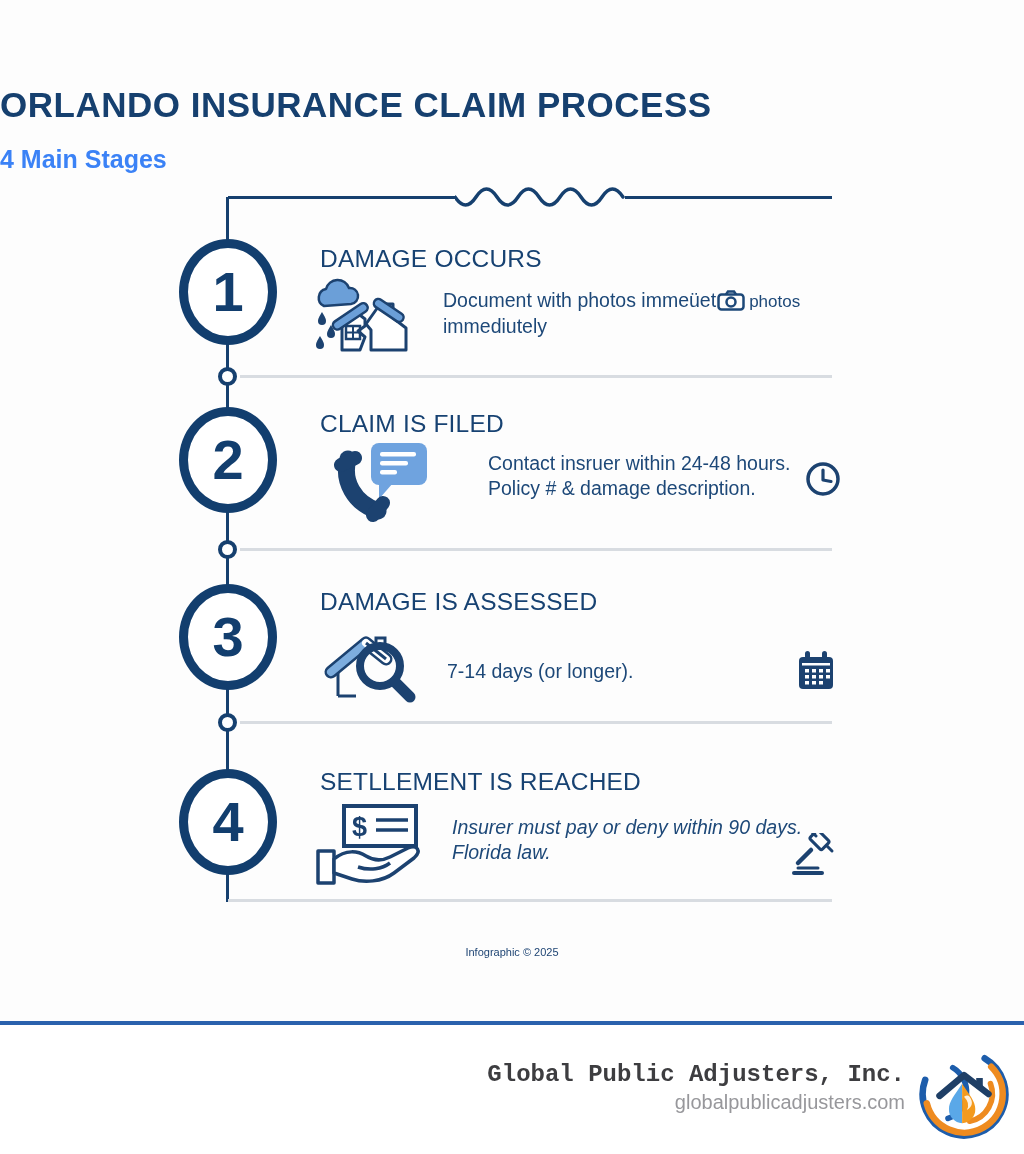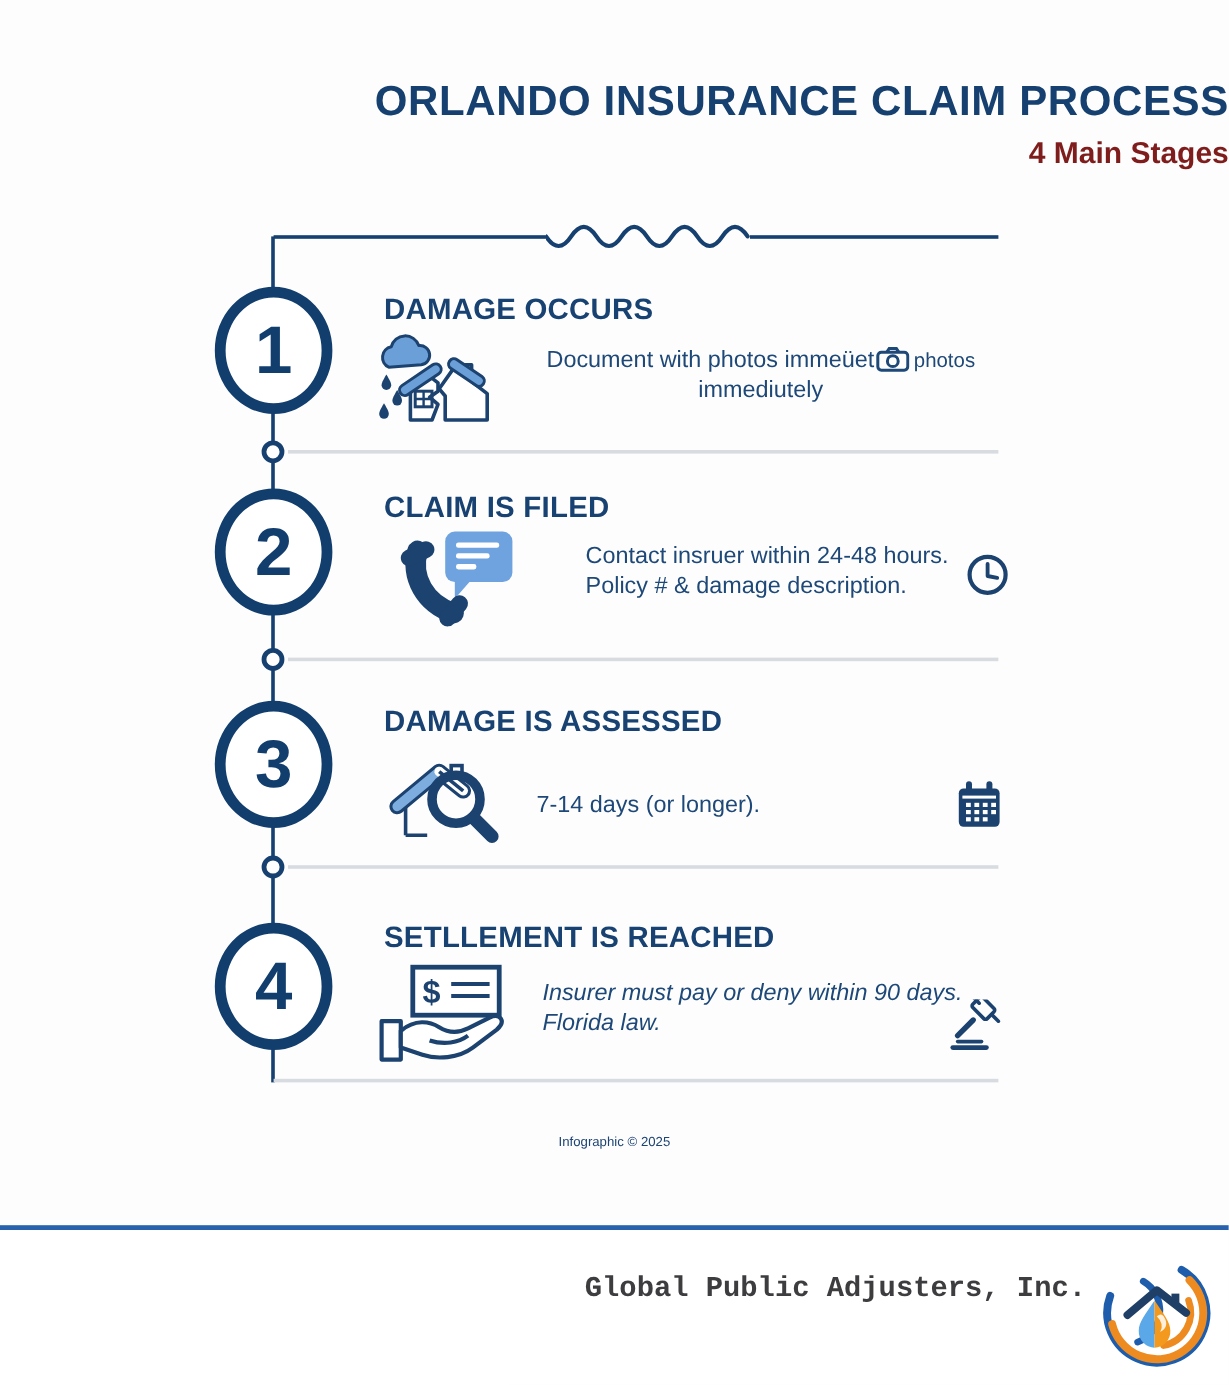--- a/index.html
+++ b/index.html
@@ -1,45 +1,45 @@
 <!DOCTYPE html>
 <html><head>
 <meta charset="utf-8">
 <style>
   html,body{margin:0;padding:0;}
   body{font-family:"Liberation Sans",sans-serif;background:#ffffff;}
   .canvas{position:relative;width:1024px;height:1154px;background:#fdfdfd;overflow:hidden;}
 
   
-  .hdr{position:absolute;top:65px;left:0;width:100%;text-align:right;color:#16406f;}
+  .hdr{position:absolute;top:85px;left:0;width:100%;text-align:left;color:#16406f;}
   .hdr h1{margin:0;font-size:35px;font-weight:800;letter-spacing:.5px;color:#16406f;}
-  .hdr h2{margin:9px 0 0;font-size:25px;font-weight:600;color:#7f1d1d;}
+  .hdr h2{margin:20px 0 0;font-size:25px;font-weight:600;color:#3b82f6;}
 
   
   .vline{position:absolute;left:226px;top:197px;width:3px;height:705px;background:#16406f;}
   .hline-a{position:absolute;left:228px;top:196px;width:228px;height:3px;background:#16406f;}
   .hline-b{position:absolute;left:625px;top:196px;width:207px;height:3px;background:#16406f;}
   .wave{position:absolute;left:455px;top:185px;}
   .sep{position:absolute;left:240px;width:592px;height:3px;background:#d8dce1;}
   .sep.s1{top:375px}.sep.s2{top:548px}.sep.s3{top:721px}
   .sep.bottom{top:899px;left:228px;width:604px;}
   .dot{position:absolute;box-sizing:border-box;width:19px;height:19px;border:4px solid #16406f;border-radius:50%;background:#fff;left:218px;}
   .dot.d1{top:367px}.dot.d2{top:540px}.dot.d3{top:713px}
 
   
   .numcircle{position:absolute;box-sizing:border-box;left:179px;width:98px;height:106px;
     border:9px solid #123e6e;border-radius:50%;background:#fff;display:flex;align-items:center;justify-content:center;}
   .numcircle span{font-size:56px;font-weight:800;color:#123e6e;line-height:1;}
   .nc1{top:239px}.nc2{top:407px}.nc3{top:584px}.nc4{top:769px}
 
   
-  .stitle{position:absolute;left:320px;font-size:24.5px;font-weight:700;color:#174272;letter-spacing:.2px;}
+  .stitle{position:absolute;left:320px;font-size:24.5px;font-weight:400;color:#174272;letter-spacing:.2px;}
   .st1{top:245px}.st2{top:410px}.st3{top:588px}.st4{top:768px}
   .sdesc{position:absolute;font-size:19.5px;font-weight:500;color:#1d4878;line-height:25px;}
-  .sd1{left:424px;top:288px;width:420px;text-align:center;}
+  .sd1{left:443px;top:288px;width:420px;}
   .sd2{left:460px;top:451px;width:360px;margin-left:28px;}
   .sd3{left:447px;top:634px;width:380px;}
   .sd4{left:452px;top:815px;width:420px;font-style:italic;}
   .sd1 .small{font-size:17px;}
   .inline-cam{display:inline-block;vertical-align:-4px;margin:0 4px 0 1px;}
 
   
   .sicon{position:absolute;}
   .ic1{left:310px;top:278px}.ic2{left:333px;top:441px}.ic3{left:318px;top:616px}.ic4{left:314px;top:801px}
   .side-icon{position:absolute;}
@@ -200,20 +200,21 @@
       <path d="M6,40 L34,40" stroke-width="4"></path>
       <path d="M10,35 L30,35" stroke-width="3"></path>
     </g>
   </svg>
 
   <div class="note">Infographic © 2025</div>
   <div class="bar"></div>
   <div class="brandzone"></div>
   <div class="brand-text">
     <div class="co">Global Public Adjusters, Inc.</div>
+    <div class="web">globalpublicadjusters.com</div>
   </div>
   <svg class="brand-logo" width="94" height="100" viewBox="0 0 100 106">
     <path d="M72,15 A44,44 0 1 1 8.7,38" fill="none" stroke="#1d5dab" stroke-width="7" stroke-linecap="round"></path>
     <path d="M10.4,63 A41,41 0 1 0 79,24" fill="none" stroke="#ee8b20" stroke-width="7" stroke-linecap="round"></path>
     <path d="M33,79 A30,30 0 0 0 38,25" fill="none" stroke="#1d5dab" stroke-width="6" stroke-linecap="round"></path>
     <path d="M78.2,42 A30,30 0 0 1 56,82" fill="none" stroke="#ee8b20" stroke-width="6" stroke-linecap="round"></path>
     <path d="M24,55 L50,33 L76,53" fill="none" stroke="#1f3f66" stroke-width="7" stroke-linecap="round" stroke-linejoin="round"></path>
     <rect x="63" y="36" width="7" height="10" fill="#1f3f66"></rect>
     <path d="M48,42 C40,54 34,61 34,69 A14.5,14.5 0 0 0 48,84 Z" fill="#5aa8e8"></path>
     <path d="M48,42 C56,54 62,61 62,69 A14.5,14.5 0 0 1 48,84 Z" fill="#f39a1e"></path>

